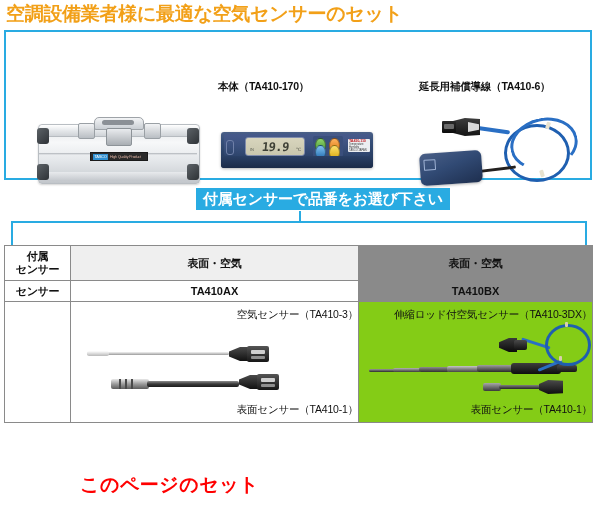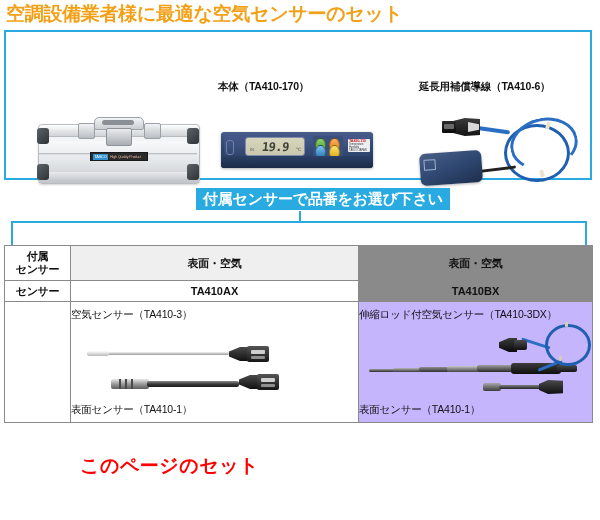--- a/index.html
+++ b/index.html
@@ -433,27 +433,27 @@
     height: 20px;
   }
   .cell-sku-b {
     background: #8a8a8a;
     text-align: center;
     font-weight: bold;
     font-size: 11.5px;
     height: 20px;
   }
   .cell-body-a { background: #ffffff; height: 120px; position: relative; }
-  .cell-body-b { background: #c4b5fd; height: 120px; position: relative; }
+  .cell-body-b { background: #84cc16; height: 120px; position: relative; }
   .cell-blank  { background: #ffffff; }
 
   .cap {
     position: absolute;
     width: 100%;
-    text-align: left;
+    text-align: right;
     font-size: 10.5px;
     letter-spacing: -0.2px;
     color: #111111;
     white-space: nowrap;
   }
   .cap-top { top: 6px; }
   .cap-bot { bottom: 5px; margin-top: 48px; }
 
   
   .probeA1 { position: absolute; left: 16px; top: 44px; width: 186px; height: 16px; }
@@ -582,21 +582,21 @@
   .probeB2-head {
     position: absolute; left: 56px; top: 0; width: 24px; height: 14px;
     background: linear-gradient(180deg,#4a4a4a,#0f0f0f);
     clip-path: polygon(0 28%, 38% 0, 100% 6%, 100% 94%, 38% 100%, 0 72%);
   }
 
   
   .footer-note {
     position: absolute;
     left: 80px;
-    top: 453px;
+    top: 472px;
     font-size: 19px;
     font-weight: bold;
     color: #FF0000;
     letter-spacing: 0.5px;
     white-space: nowrap;
   }
 </style>
 </head>
 <body>
 

